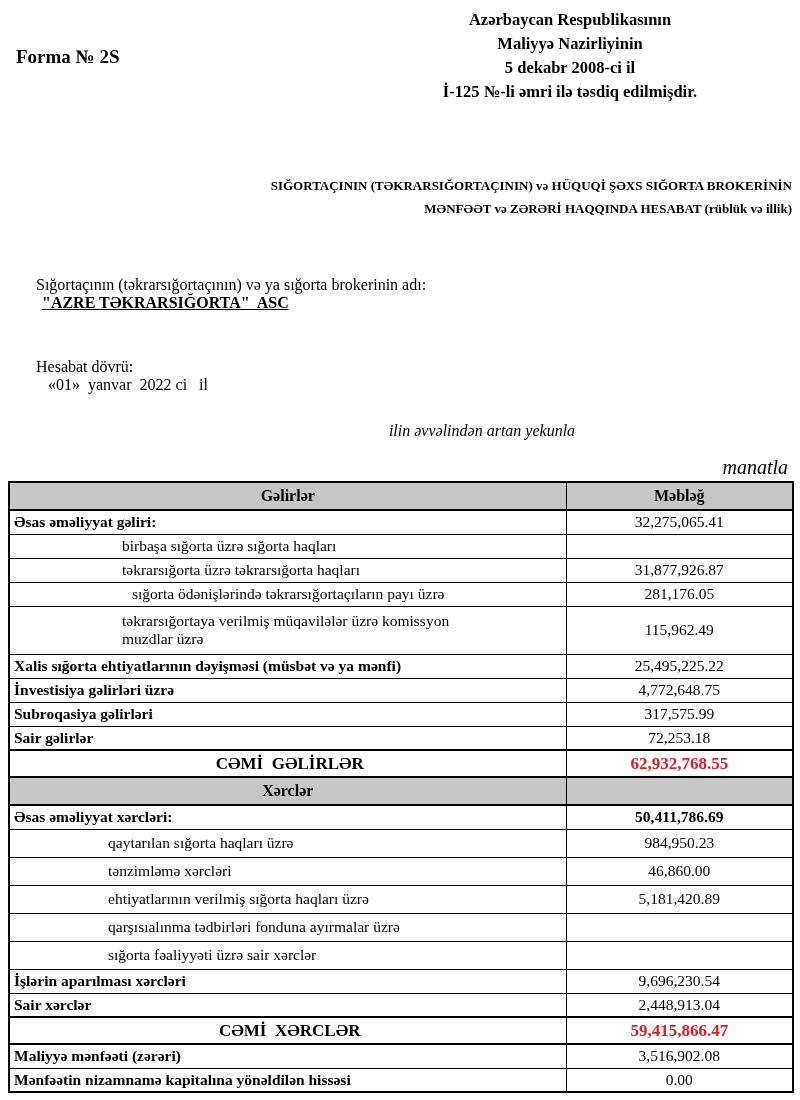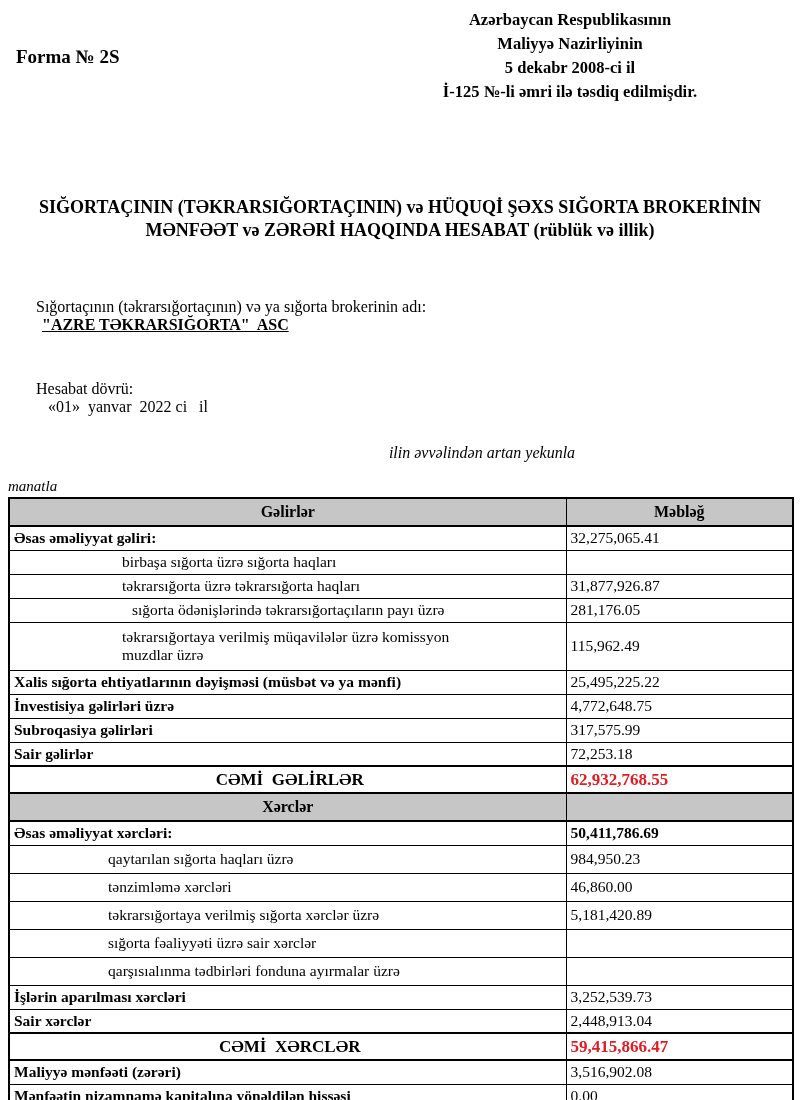--- a/index.html
+++ b/index.html
@@ -11,42 +11,42 @@
   .page{
     width:800px;height:1100px;box-sizing:border-box;
     background:#ffffff;color:#000;
     font-family:"Liberation Serif", serif;
     padding:6px 8px;position:relative;overflow:hidden;
   }
   .top-row{display:flex;justify-content:space-between;align-items:flex-start;}
   .form-no{font-weight:bold;font-size:19px;margin:40px 0 0 8px;}
   .approval{
     text-align:center;font-weight:bold;font-size:16.5px;line-height:24px;
-    width:400px;margin:2px 22px 4px 0;white-space:pre-line;
+    width:400px;margin:2px 22px 14px 0;white-space:pre-line;
   }
   .title-block{
-    text-align:center;font-weight:bold;font-size:18px;line-height:23px;
-    margin-top:88px;
+    text-align:right;font-weight:bold;font-size:13px;line-height:23px;
+    margin-top:56px;
   }
   .meta{margin:38px 0 12px 4px;font-size:16px;}
   .meta-line{margin-bottom:10px;white-space:pre-wrap;}
   .name-value{font-weight:bold;text-decoration:underline;margin-left:6px;}
   .period-note{font-style:italic;margin:2px 0 0 160px;font-size:16px;text-align:center;}
-  .manatla{text-align:left;font-style:italic;font-size:15px;margin:16px 4px 2px 0;}
+  .manatla{text-align:right;font-style:italic;font-size:20px;margin:16px 4px 2px 0;}
   table.report{
     border-collapse:collapse;width:784px;table-layout:fixed;
     border:2px solid var(--border-col);
   }
   table.report td{
     border:1px solid var(--border-col);
     font-size:15.5px;padding:1px 4px;vertical-align:middle;
     height:24px;box-sizing:border-box;
   }
   td.c-label{text-align:left;white-space:pre-wrap;padding-left:5px;}
-  td.c-value{text-align:left;}
+  td.c-value{text-align:center;}
   tr.row-colhead td{
     background:var(--header-bg);text-align:center;font-weight:bold;
     height:28px;font-size:16px;border-top:2px solid var(--border-col);
     border-bottom:2px solid var(--border-col);
   }
   tr.row-section td.c-label{font-weight:bold;margin-left:27px;}
   tr.row-sub1 td.c-label{padding-left:112px;}
   tr.row-sub2 td.c-label{padding-left:122px;}
   tr.row-subx td.c-label{padding-left:98px;}
   tr.row-subx td{height:28px;}
@@ -153,34 +153,34 @@
         </tr>
         <tr class="row-subx">
           <td class="c-label">qaytarılan sığorta haqları üzrə</td>
           <td class="c-value">984,950.23</td>
         </tr>
         <tr class="row-subx">
           <td class="c-label">tənzimləmə xərcləri</td>
           <td class="c-value">46,860.00</td>
         </tr>
         <tr class="row-subx">
-          <td class="c-label">təkrarsığortaya verilmiş sığorta xərclər üzrə</td>
+          <td class="c-label">ehtiyatlarının verilmiş sığorta haqları üzrə</td>
           <td class="c-value">5,181,420.89</td>
+        </tr>
+        <tr class="row-subx">
+          <td class="c-label">qarşısıalınma tədbirləri fonduna ayırmalar üzrə</td>
+          <td class="c-value"></td>
         </tr>
         <tr class="row-subx">
           <td class="c-label">sığorta fəaliyyəti üzrə sair xərclər</td>
           <td class="c-value"></td>
         </tr>
-        <tr class="row-subx">
-          <td class="c-label">qarşısıalınma tədbirləri fonduna ayırmalar üzrə</td>
-          <td class="c-value"></td>
-        </tr>
         <tr class="row-section">
           <td class="c-label">İşlərin aparılması xərcləri</td>
-          <td class="c-value">3,252,539.73</td>
+          <td class="c-value">9,696,230.54</td>
         </tr>
         <tr class="row-section">
           <td class="c-label">Sair xərclər</td>
           <td class="c-value">2,448,913.04</td>
         </tr>
         <tr class="row-total">
           <td class="c-label">CƏMİ  XƏRCLƏR</td>
           <td class="c-value">59,415,866.47</td>
         </tr>
         <tr class="row-section">

